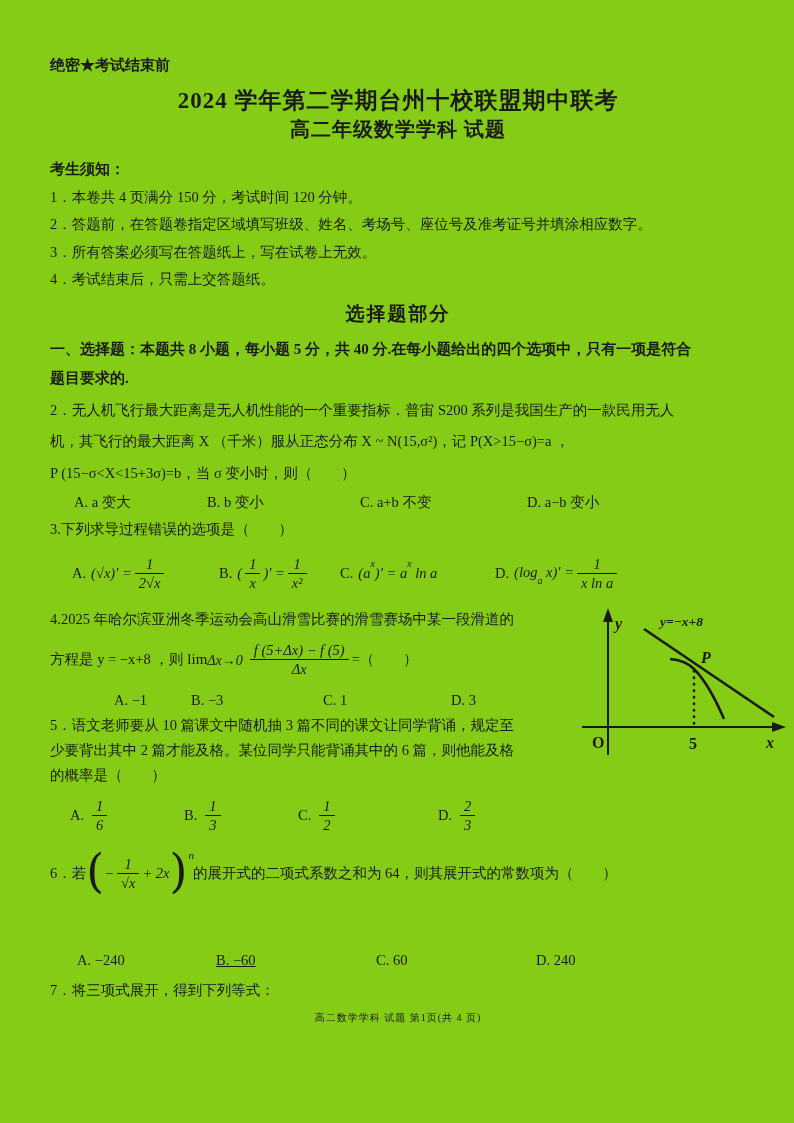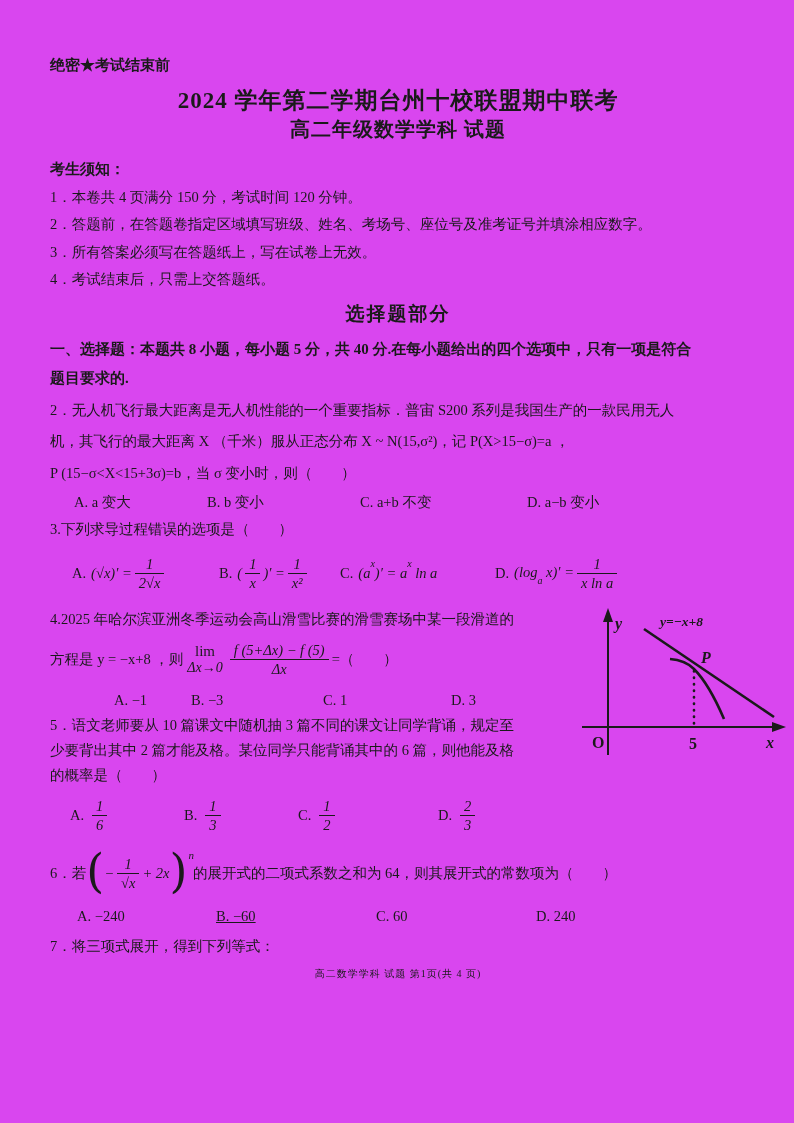--- a/index.html
+++ b/index.html
@@ -1,19 +1,19 @@
 <!DOCTYPE html>
 <html><head>
 <meta charset="utf-8">
 <style>
   * { margin: 0; padding: 0; box-sizing: border-box; }
   html, body { background: #e8e8e8; }
   .page {
     width: 794px; height: 1123px;
-    background: #d946ef;
+    background: #84cc16;
     color: #1a1a1a;
     font-family: "Liberation Serif", "DejaVu Serif", serif;
     font-size: 14.5px;
     position: relative;
     margin: 0 auto;
     overflow: hidden;
   }
   .content { padding: 56px 48px 0 50px; }
 
   .secret { font-weight: bold; font-size: 15px; }
@@ -47,21 +47,21 @@
   .q3row { display: flex; align-items: center; padding-left: 22px; min-height: 58px; margin-top: 2px; }
   .q3row .q3a { width: 147px; } .q3row .q3b { width: 121px; } .q3row .q3c { width: 155px; }
   .q3o { display: inline-flex; align-items: center; }
   .q3o .lbl { margin-right: 5px; font-style: normal; }
 
   
   .q45wrap { position: relative; margin-top: 2px; }
   .narrow { width: 528px; }
   .narrow .qline { line-height: 1.95; }
   .limrow { display: flex; align-items: center; height: 54px; }
-  .lim { display: inline-flex; flex-direction: column; align-items: center;
+  .lim { display: inline-flex; flex-direction: row; align-items: center;
          line-height: 1; margin: 16px 4px; vertical-align: middle; text-align: center; }
   .lim .limword { font-size: 15px; }
   .lim .limsub { font-size: 14px; font-style: italic; margin-top: 2px; }
   .q4opts { padding-left: 20px; }
   .q4opts .c1 { width: 121px; text-align: center; } .q4opts .c2 { width: 132px; } .q4opts .c3 { width: 128px; }
 
   .q5line { line-height: 1.74; }
   .q5row { display: flex; align-items: center; padding-left: 20px; min-height: 54px; }
   .q5row .q5a { width: 114px; } .q5row .q5b { width: 114px; } .q5row .q5c { width: 140px; }
 
@@ -71,21 +71,21 @@
   .graph .dot { stroke: #1a1a1a; stroke-width: 2.6; stroke-dasharray: 0.5 6; stroke-linecap: round; }
   .graph text { font-family: "Liberation Serif", "DejaVu Serif", serif;
                 font-style: italic; font-weight: bold; font-size: 16px; fill: #1a1a1a; }
   .graph .eq { font-size: 13.5px; }
   .graph .upright { font-style: normal; }
 
   .q6row { display: flex; align-items: center; min-height: 58px; margin-top: 2px; }
   .bigp { font-size: 46px; font-weight: 400; line-height: 0; vertical-align: middle;
           font-style: normal; position: relative; top: -3px; font-family: "DejaVu Serif", serif; }
   .q6exp { font-size: 11px; font-style: italic; position: relative; top: -18px; left: 1px; }
-  .q6opts { padding-left: 27px; }
+  .q6opts { padding-left: 27px; margin-top: 44px; }
   .q6opts .c1 { width: 139px; } .q6opts .c2 { width: 160px; text-decoration: underline; } .q6opts .c3 { width: 160px; }
 
   .q7 { line-height: 1.8; margin-top: 4px; }
   .footer { text-align: center; font-size: 10px; margin-top: 8px; letter-spacing: 1px; }
 </style>
 </head>
 <body>
 
 <div class="page">
   <div class="content">

